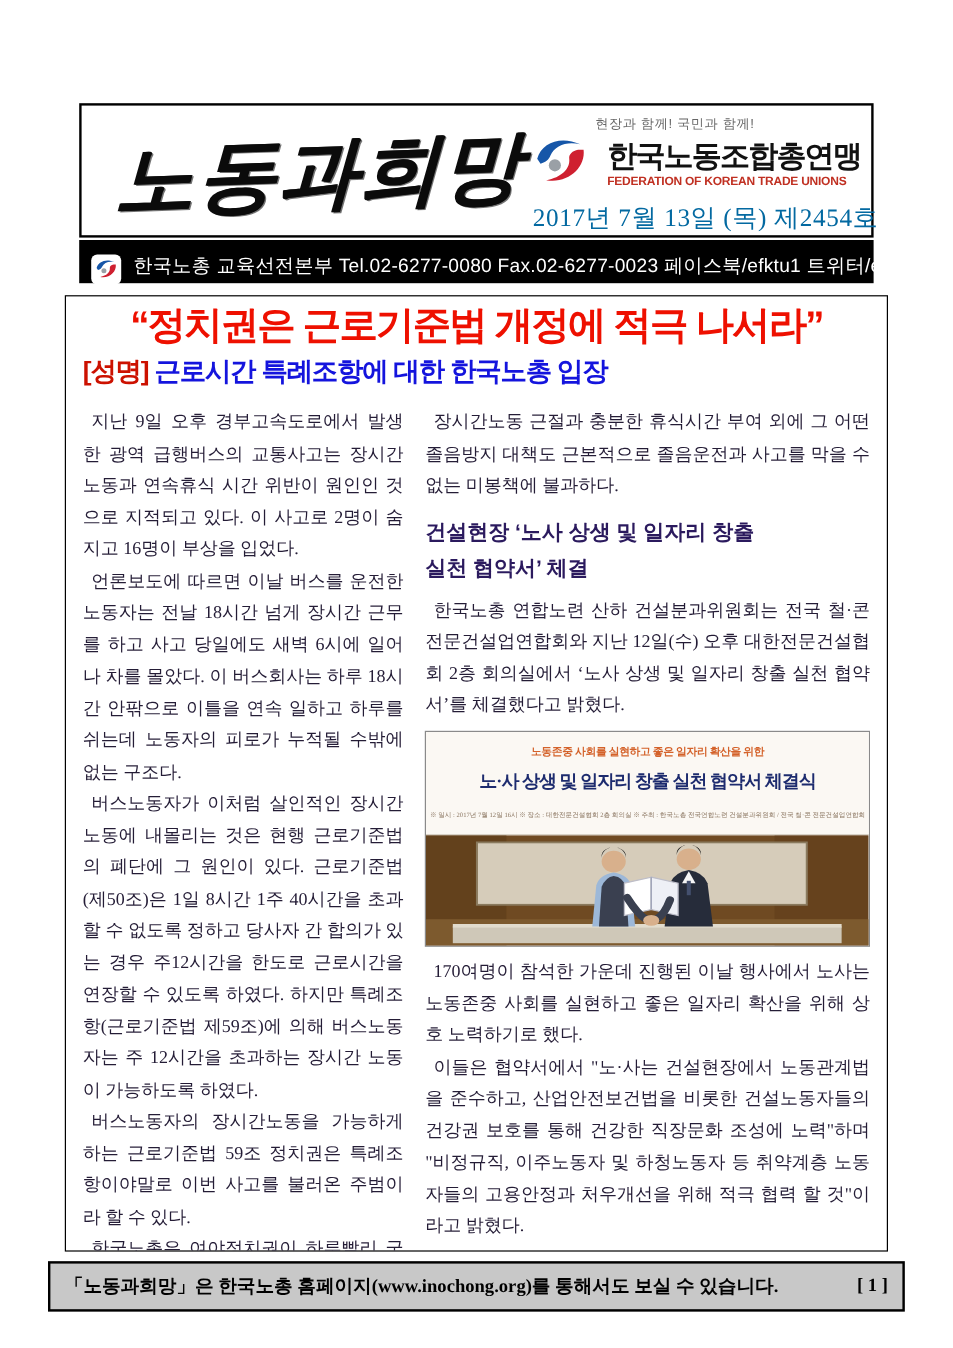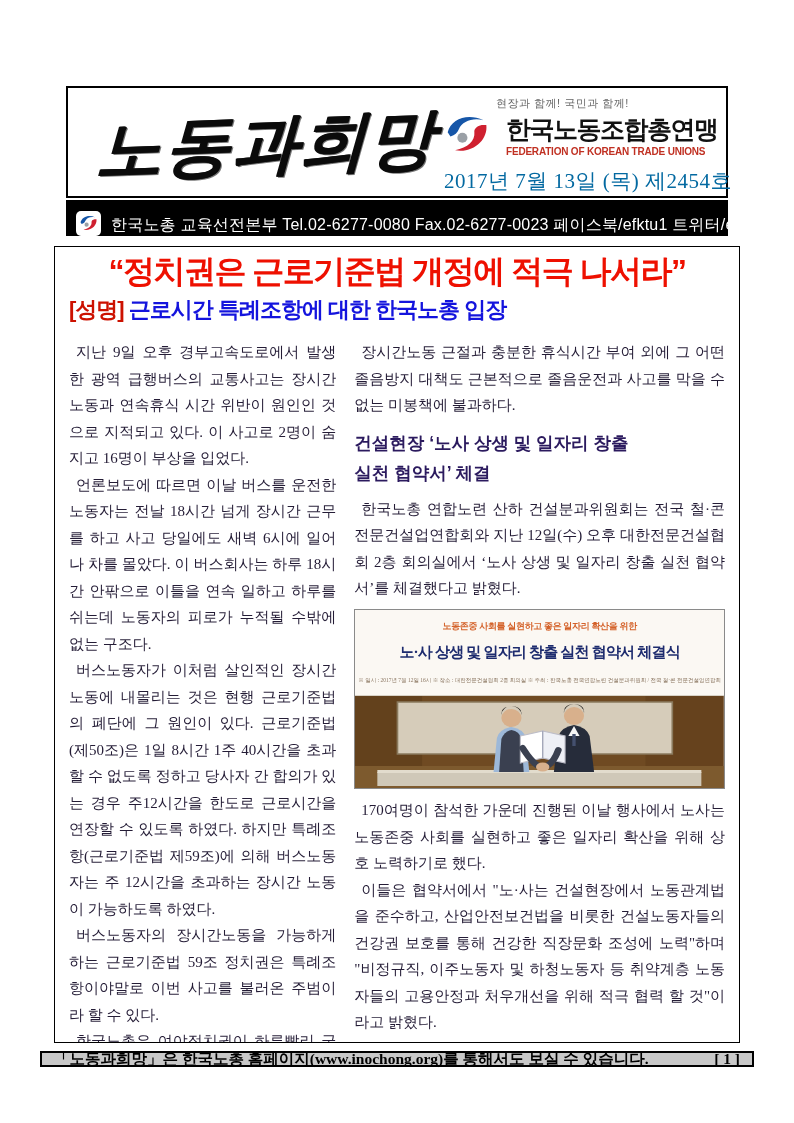--- a/index.html
+++ b/index.html
@@ -18,21 +18,21 @@
   .org-slogan { font-size: 11px; color: #666; letter-spacing: 0.5px; padding-left: 52px; }
   .org-row { display: flex; align-items: center; gap: 16px; margin-top: 1px; }
   .emblem svg { width: 46px; height: 46px; display: block; }
   .org-kr { font-size: 25px; font-weight: 800; color: #111; letter-spacing: -1.5px; white-space: nowrap; }
   .org-en { font-size: 10px; font-weight: bold; color: #c03022; letter-spacing: -0.2px; white-space: nowrap; }
   .issue-date { font-family: "Liberation Serif", "DejaVu Serif", serif; font-size: 21px; color: #0369a1;
               text-align: right; margin-top: 9px; letter-spacing: 0.5px; white-space: nowrap; }
 
   
   .contact-bar { margin: 2px 26px 0; height: 36px; background: #000; color: #fff;
-              display: flex; align-items: flex-end; gap: 10px; padding: 0 10px; }
+              display: flex; align-items: flex-start; gap: 10px; padding: 12px 10px; }
   .bar-emblem { width: 25px; height: 25px; background: #fff; border-radius: 5px;
               display: flex; align-items: center; justify-content: center; flex: 0 0 auto; }
   .bar-emblem svg { width: 19px; height: 19px; display: block; }
   .contact-text { font-size: 16px; letter-spacing: 0.2px; white-space: nowrap; font-weight: 500; }
 
   
   .main-box { margin: 10px 14px 0; border: 1px solid #000; min-height: 797px; height: 797px;
               padding: 4px 14px 6px; overflow: hidden; background: #fff; }
   .headline { font-size: 32px; font-weight: 800; color: #ee1000; text-align: center;
               letter-spacing: -1.5px; line-height: 1.25; white-space: nowrap; }
@@ -52,21 +52,21 @@
   
   .photo { margin: 7px 0 8px; border: 1px solid #8a8a8a; }
   .photo-banner { background: #fbf8f3; text-align: center; padding: 3px 3px 2px; border-bottom: 1px solid #d8d2c6; }
   .banner-l1 { font-size: 9px; font-weight: bold; color: #d4622a; letter-spacing: -0.3px; white-space: nowrap; }
   .banner-l2 { font-size: 15px; font-weight: 800; color: #1d2b6e; letter-spacing: -0.8px; white-space: nowrap; }
   .banner-l3 { font-size: 5.5px; color: #8a7560; white-space: nowrap; overflow: hidden; margin-top: 1px; }
   .photo-scene { height: 92px; }
   .photo-scene svg { display: block; width: 100%; height: 92px; }
 
   
-  .footer-bar { margin: 8px 0 0; border: 2px solid #000; background: #c8c8c8; height: 16px;
+  .footer-bar { margin: 8px 0 0; border: 2px solid #000; background: #c8c8c8; height: 42px;
          display: flex; align-items: center; justify-content: space-between; padding: 0 12px;
          font-family: "Liberation Serif", "DejaVu Serif", serif; font-size: 15.5px; font-weight: 600; color: #000; }
 </style>
 </head>
 <body>
 
 <div class="page">
 
   <div class="masthead">
     <div class="logo-calligraphy">노동과희망</div>

